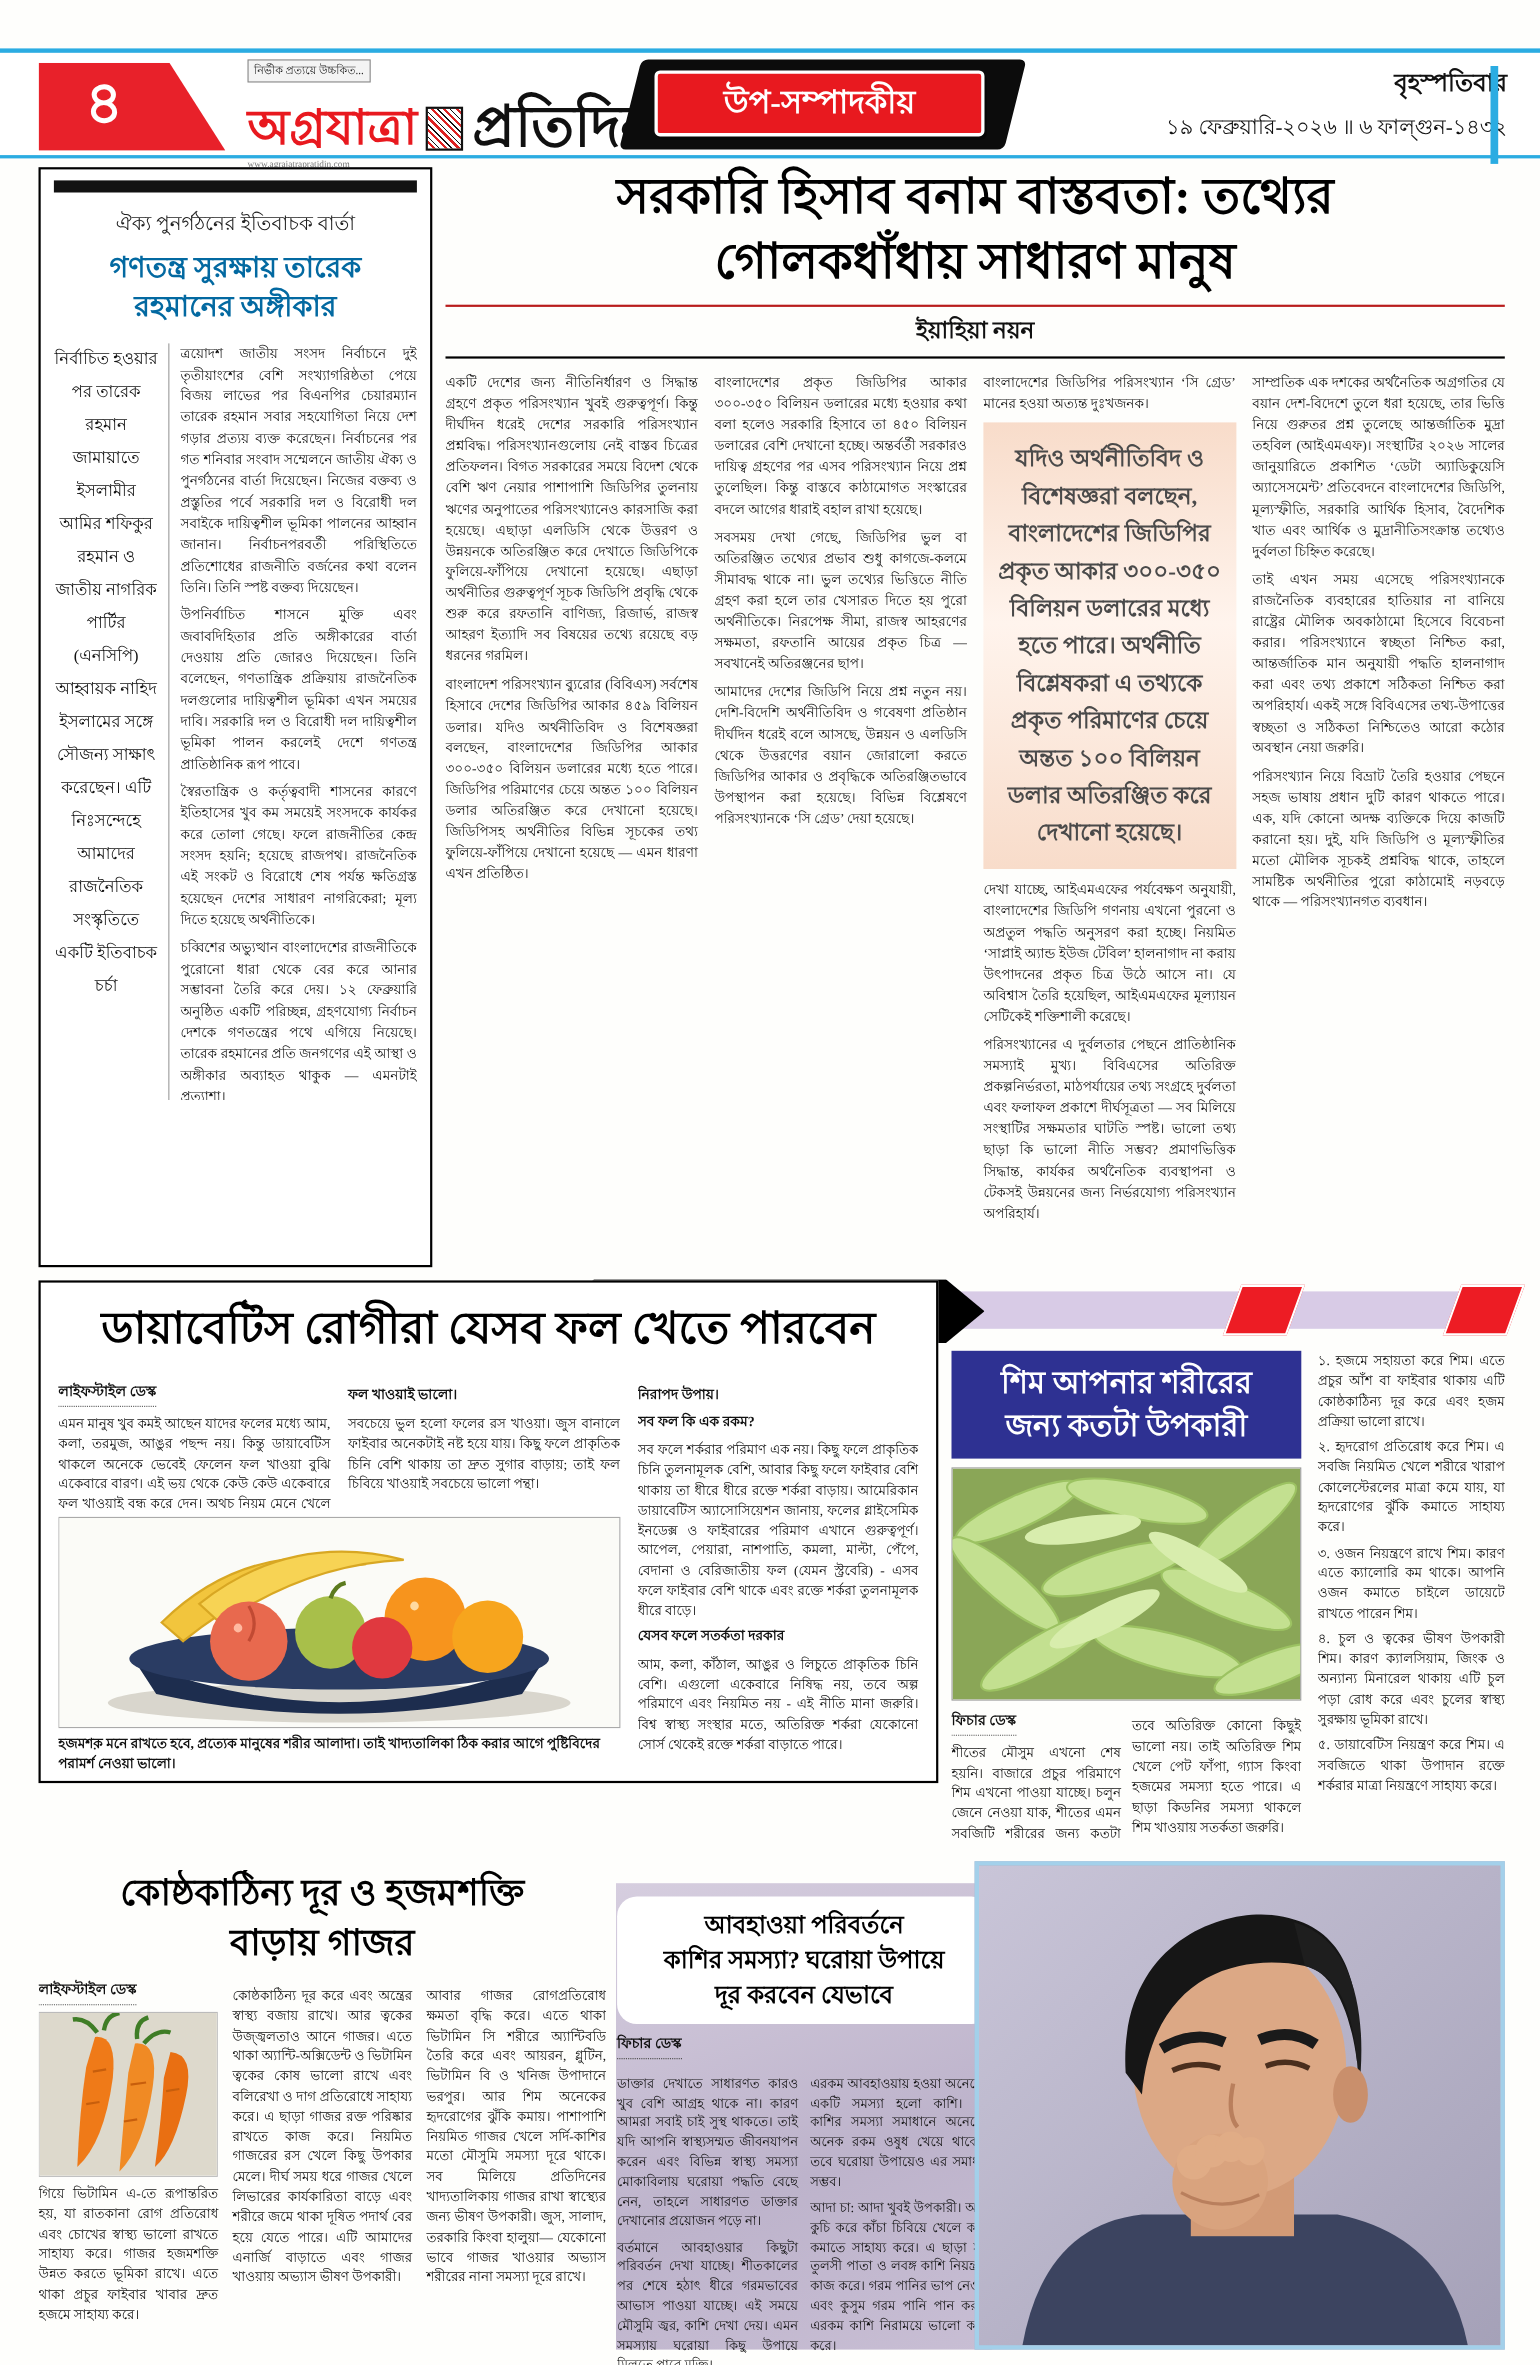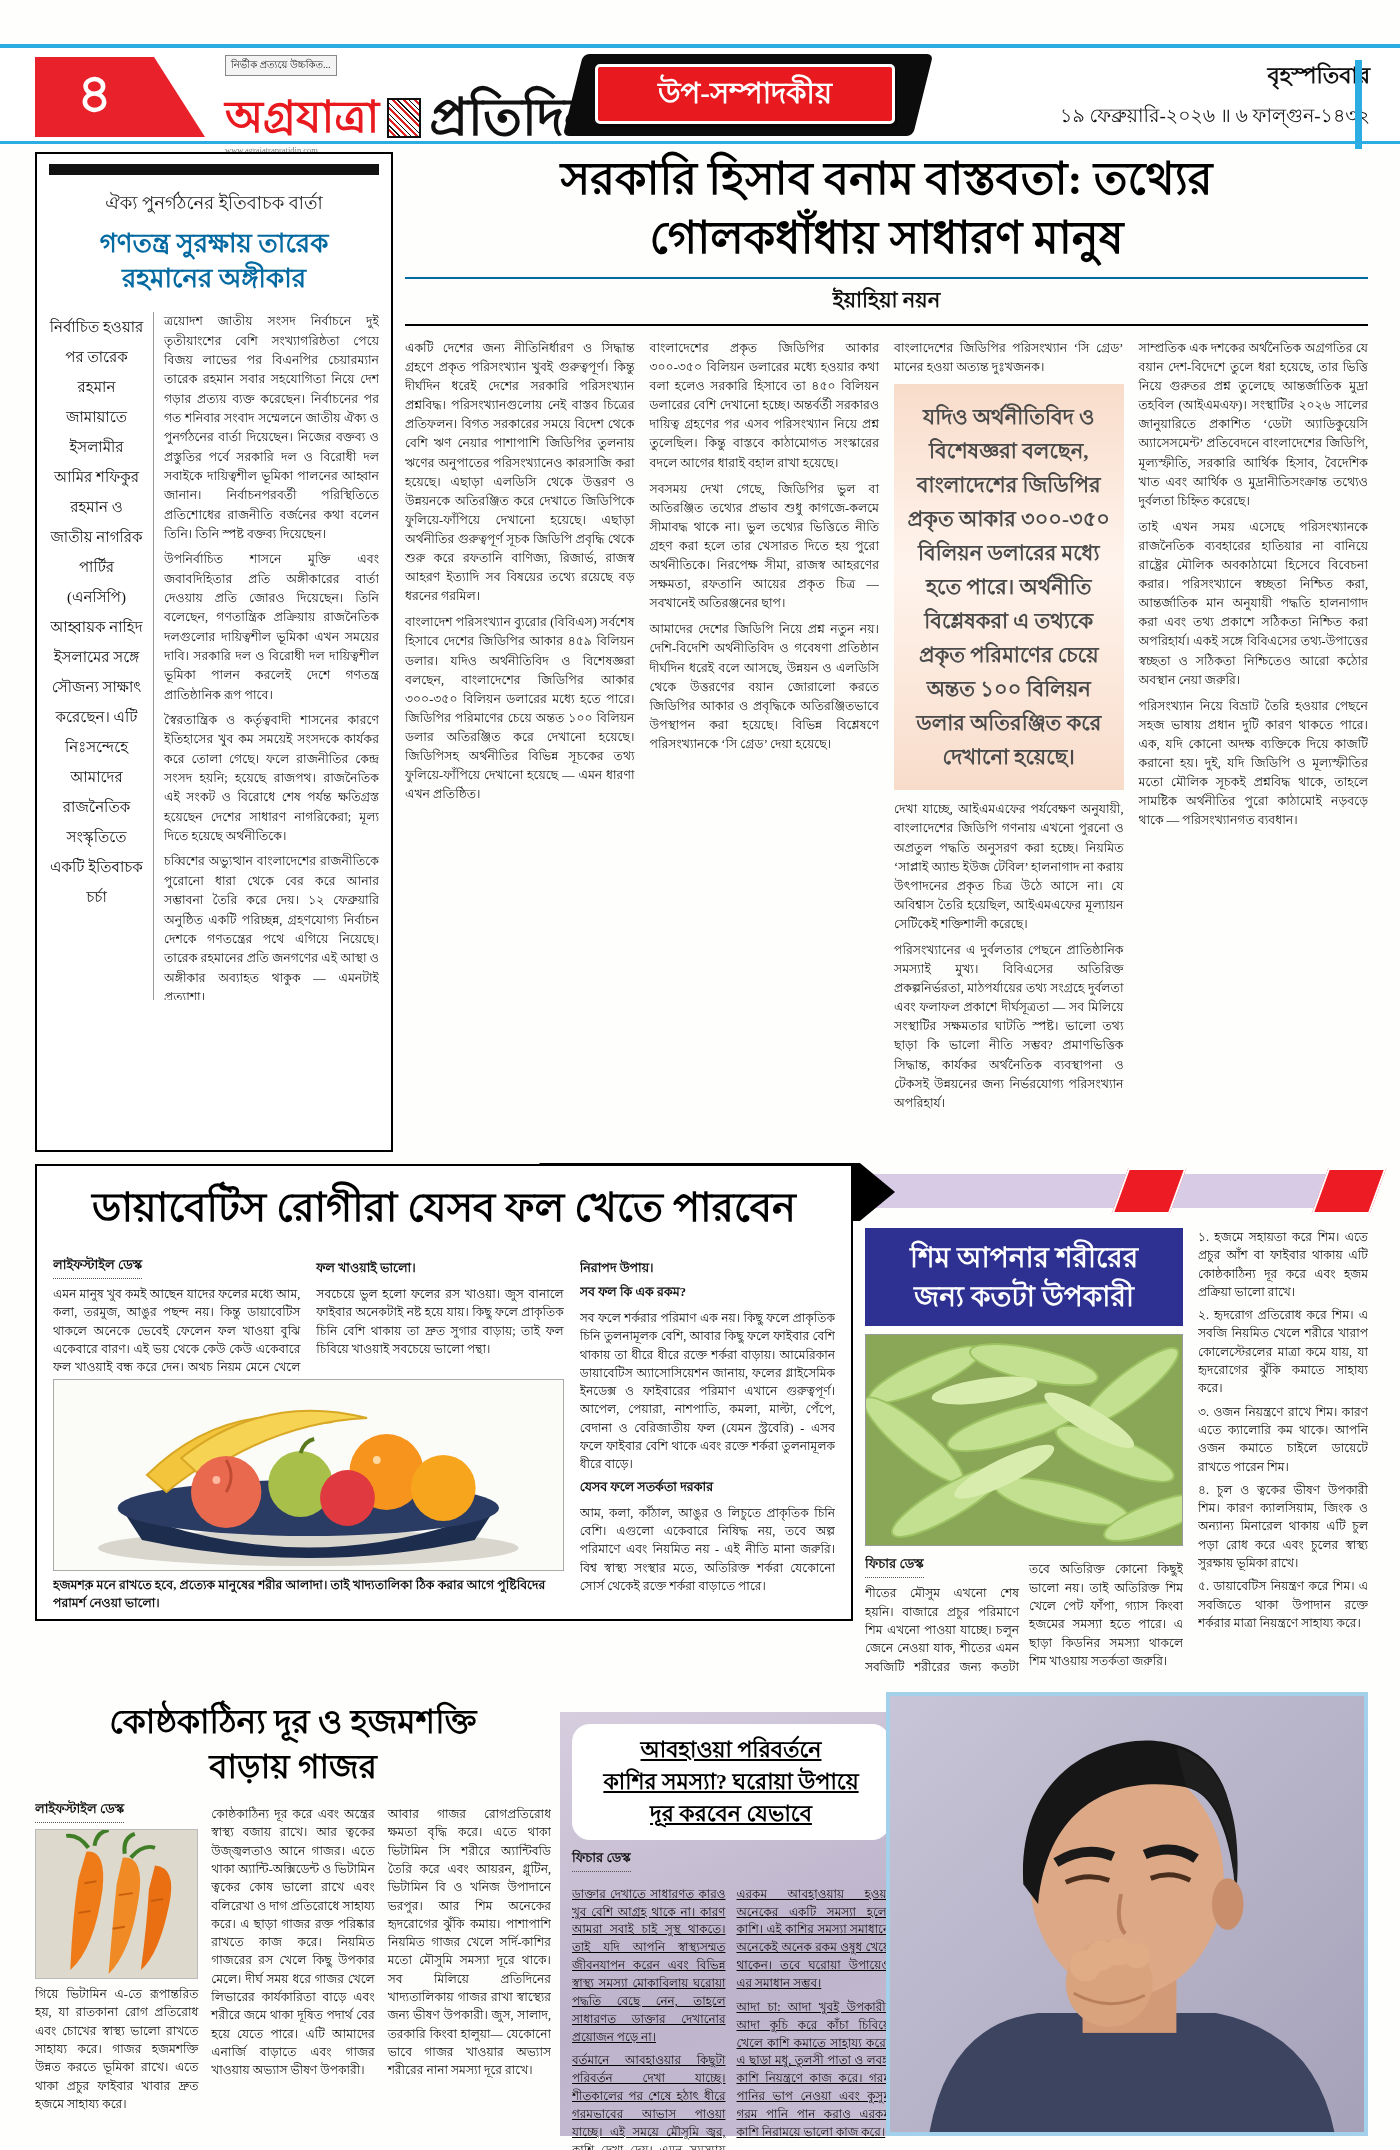--- a/index.html
+++ b/index.html
@@ -41,21 +41,21 @@
   .ed-body { display:flex; margin-top:16px; height:688px; overflow:hidden; }
   .ed-margin { width:104px; flex:none; font-size:15px; line-height:2.0; text-align:center; color:#111;
                padding-right:9px; }
   .ed-text { flex:1; border-left:1px solid #9a9a9a; padding-left:10px; font-size:12.4px; line-height:1.56;
              text-align:justify; color:#111; }
   .ed-text p { margin-bottom:6px; text-indent:0; }
 
   
   .oped { position:absolute; left:405px; top:150px; width:963px; height:1004px; }
   .oped-headline { text-align:center; font-size:45px; font-weight:bold; line-height:1.3; color:#000; }
-  .oped-byline-row { width:100%; border-top:2px solid #0369a1; border-bottom:2px solid #000;
+  .oped-byline-row { width:100%; border-top:2px solid #b91c1c; border-bottom:2px solid #000;
                      margin-top:10px; padding:5px 0; text-align:center; }
   .oped-byline { font-size:21px; font-weight:bold; color:#111; }
   .oped-cols { display:flex; gap:15px; margin-top:13px; height:795px; overflow:hidden; }
   .ocol { flex:1; font-size:12.4px; line-height:1.54; text-align:justify; color:#111; }
   .ocol p { margin-bottom:7px; }
   .pullquote { background:linear-gradient(180deg,#f8dcca,#fff4ed 45%,#f8dcca); padding:16px 10px;
                margin:4px 0 10px; text-align:center; font-size:21px; line-height:1.62; color:#4a4a4a;
                font-weight:bold; }
 
   
@@ -98,21 +98,21 @@
 
   
   .carrot-art { position:absolute; left:35px; top:1700px; width:516px; height:437px; overflow:hidden; }
   .carrot-headline { text-align:center; font-size:33px; font-weight:bold; line-height:1.35; color:#000; }
   .carrot-cols { display:flex; gap:13px; margin-top:10px; height:330px; overflow:hidden; }
   .carrot-cols > div { flex:1; }
   .carrot-photo { height:150px; margin:6px 0; border:1px solid #bbb; }
 
   
   .cough-box { position:absolute; left:560px; top:1712px; width:342px; height:424px;
-               background:linear-gradient(160deg,#d6cedf,#bdb3cb 60%,#c8bed4); padding:12px 12px;text-decoration:underline; }
+               background:linear-gradient(160deg,#d6cedf,#bdb3cb 60%,#c8bed4); padding:12px 1px; }
   .cough-head-box { background:#fff; border-radius:18px; padding:10px 6px; text-align:center;
                     font-size:22px; font-weight:bold; line-height:1.45; color:#000; }
   .cough-cols { display:flex; gap:11px; margin-top:8px; height:300px; overflow:hidden; }
   .cough-cols > div { flex:1; }
   .cough-text { font-size:11.9px; line-height:1.5; text-align:justify; color:#111; margin-top:6px; }
 
   
   .man-photo { position:absolute; left:886px; top:1692px; width:482px; height:444px;
                border:4px solid #a3d0ea; background:#b6b2c6; }
   .man-photo svg { width:100%; height:100%; display:block; }

